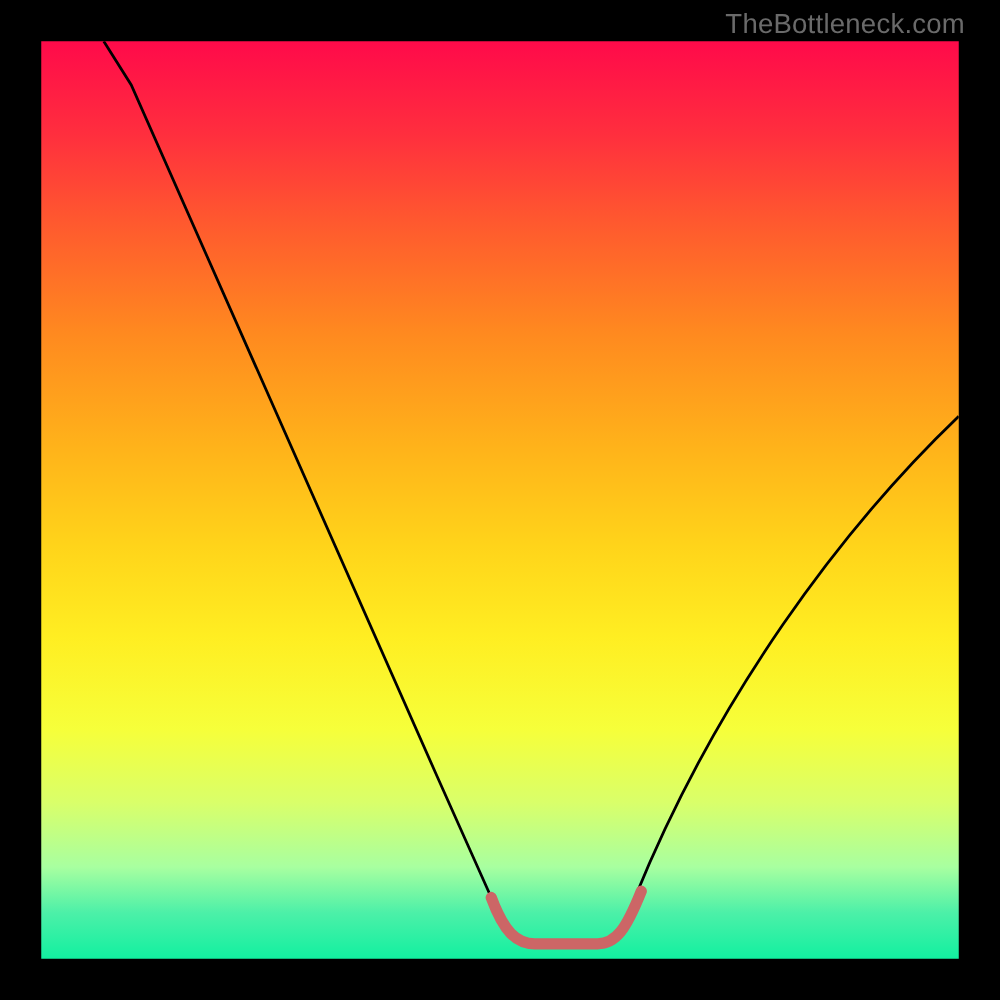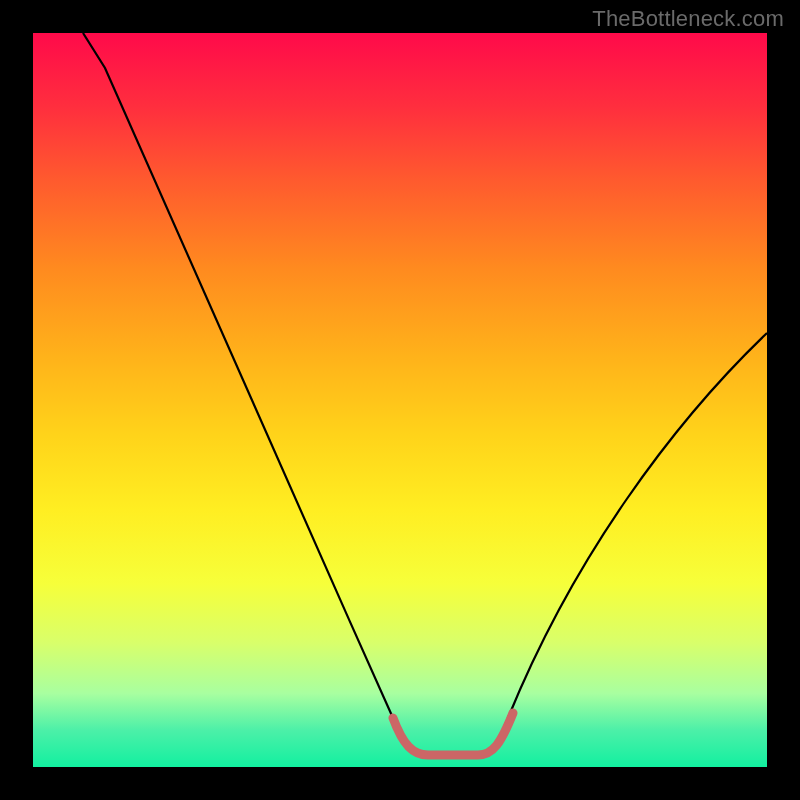--- a/index.html
+++ b/index.html
@@ -42,21 +42,21 @@
   .curve-svg {
     position: absolute;
     left: 0;
     top: 0;
     width: 734px;
     height: 734px;
   }
   .watermark {
     position: absolute;
     top: 6px;
-    right: 16px;
+    right: 28px;
     color: #6a6a6a;
     font-size: 22px;
     font-weight: 500;
     letter-spacing: 0.2px;
     user-select: none;
   }
 </style>
 </head>
 <body>
 

